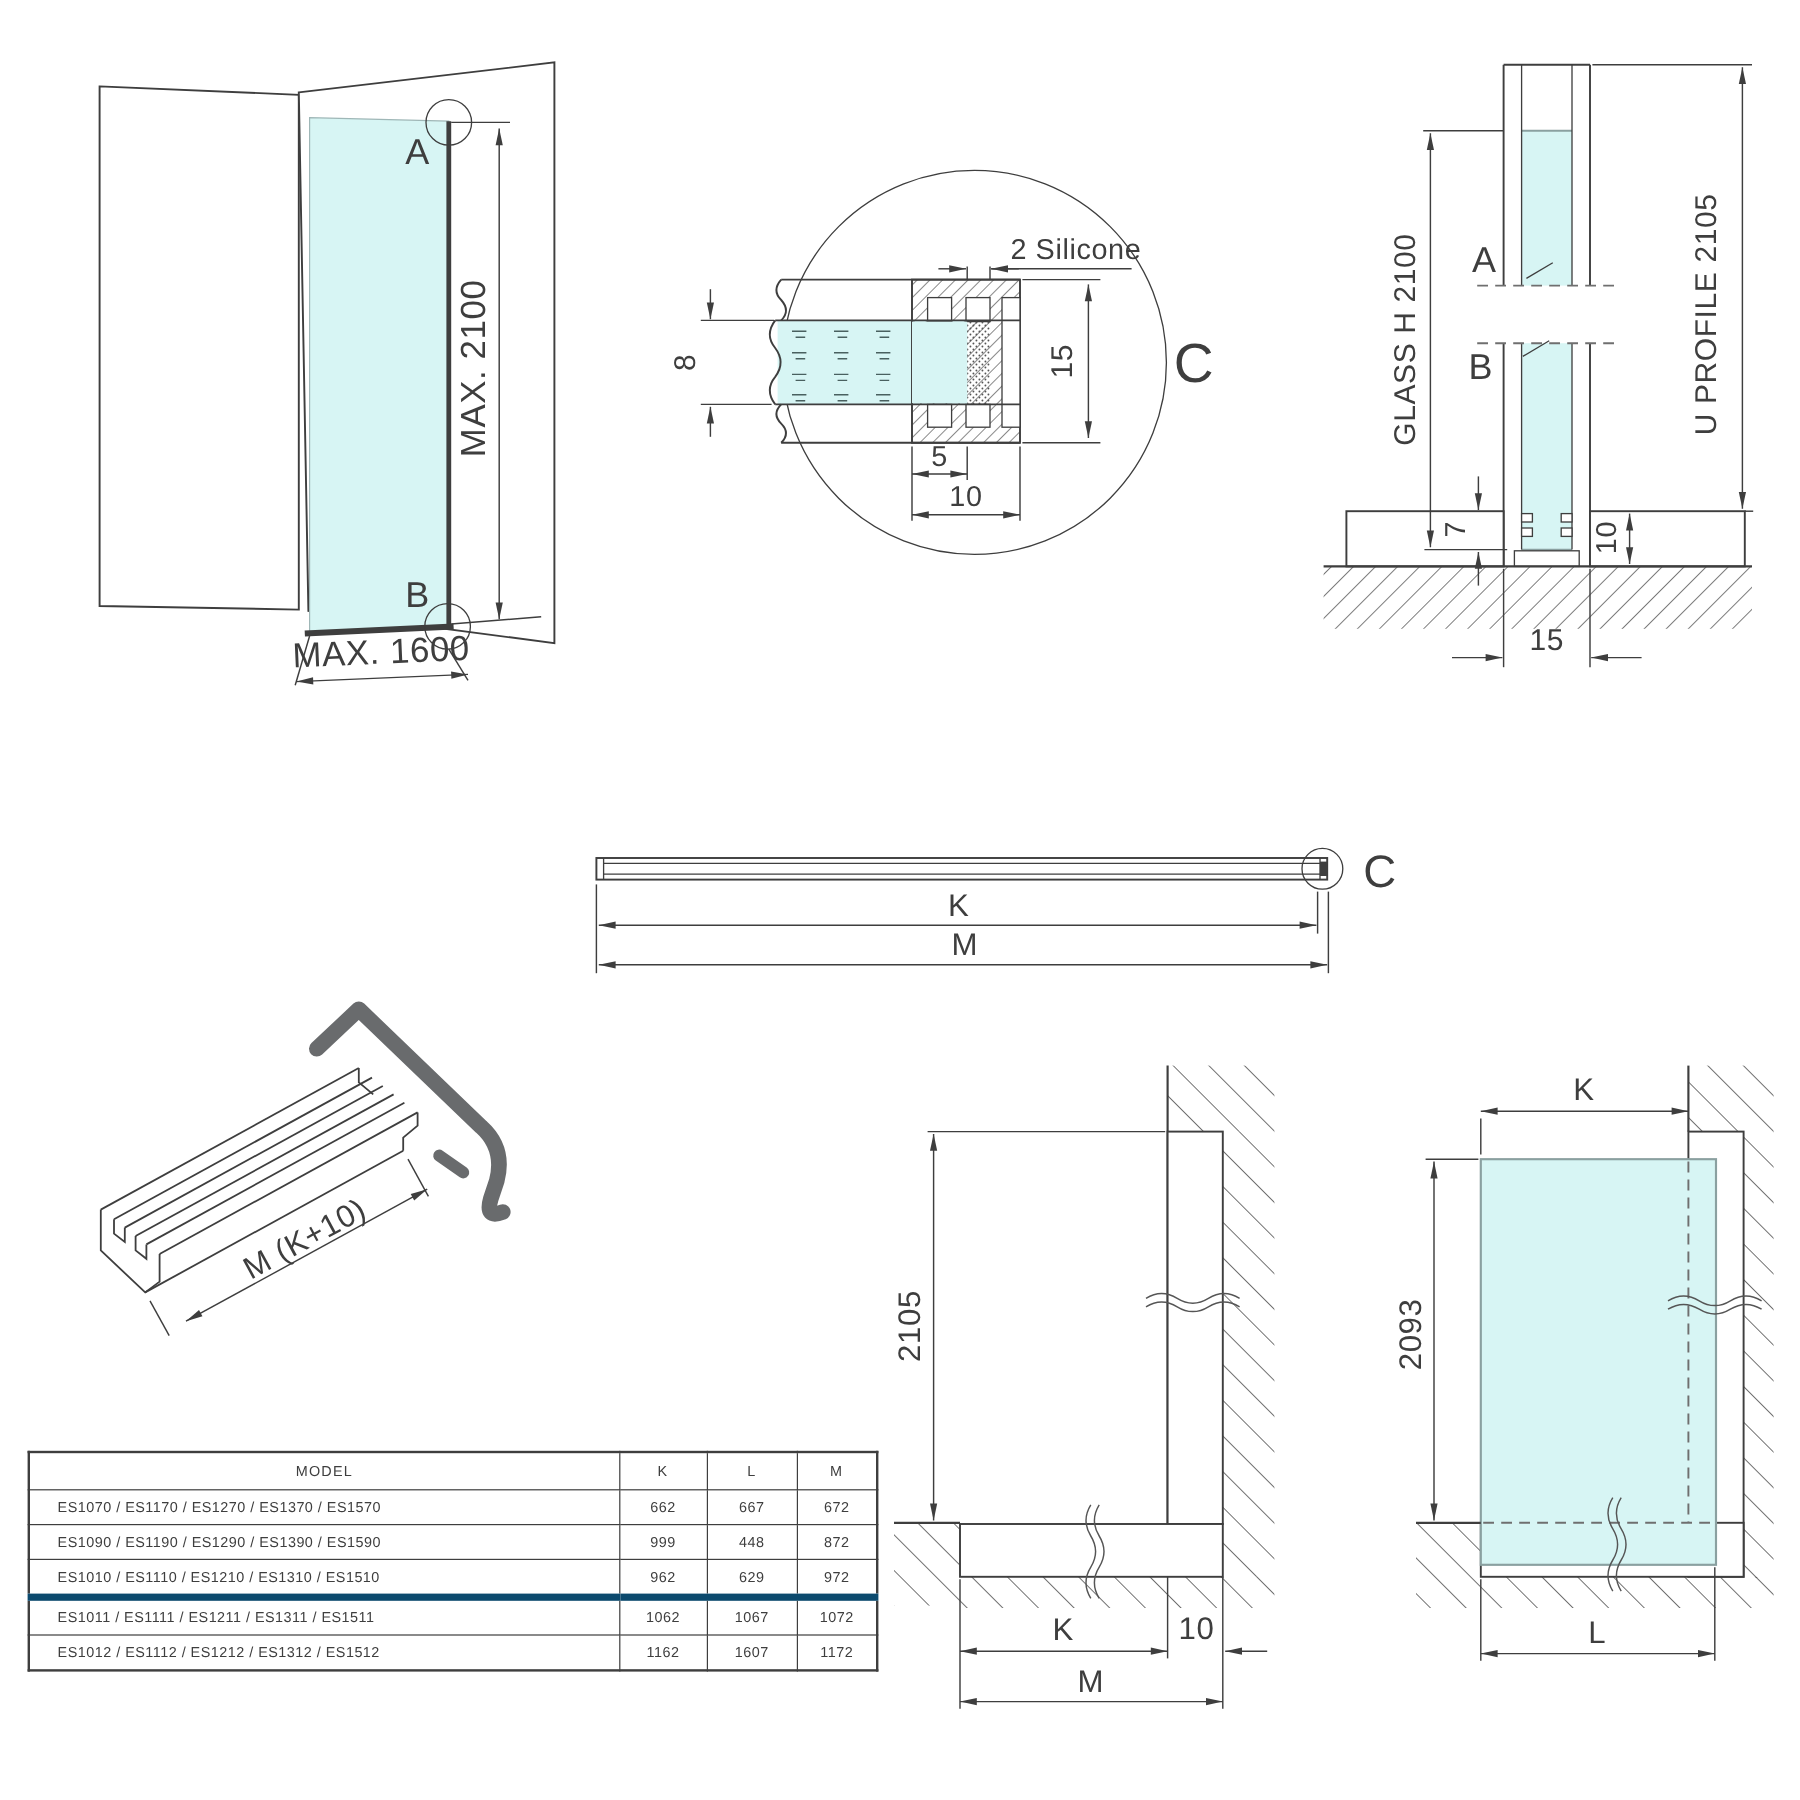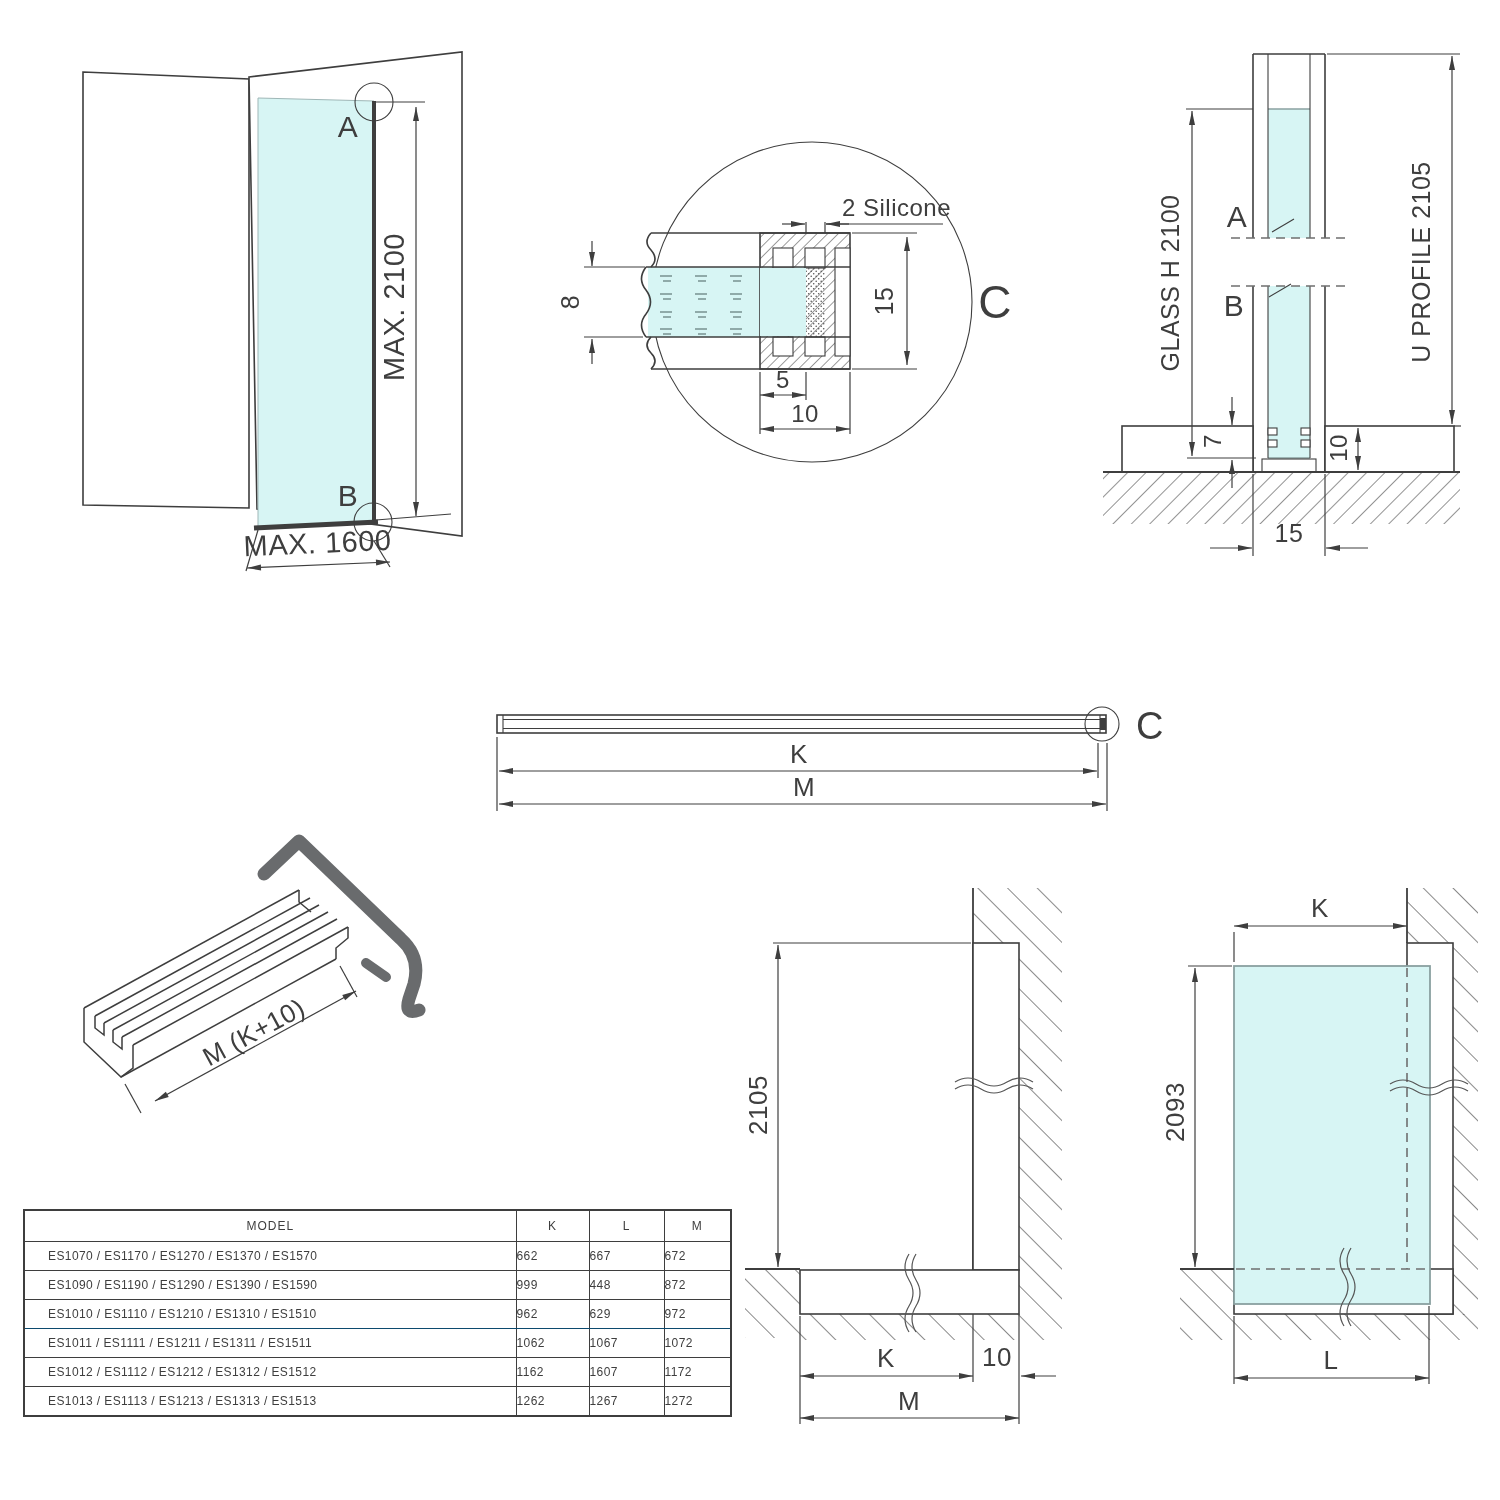--- a/index.html
+++ b/index.html
@@ -13,23 +13,23 @@
   .glassedge{stroke:#8aa0a0;stroke-width:1.6;fill:none;}
   .dash{stroke:#6f6f6f;stroke-width:1.6;fill:none;stroke-dasharray:9 6;}
   .brk{stroke:#555;stroke-width:1.2;fill:none;}
   .white{fill:#ffffff;}
   
   #model-table{position:absolute;left:23px;top:1209px;width:707px;border-collapse:collapse;
                table-layout:fixed;font-size:12px;color:#3e3e3e;}
   #model-table td,#model-table th{border:1.6px solid #3e3e3e;font-weight:normal;
                white-space:nowrap;overflow:hidden;padding:0;}
   #model-table th{height:30px;text-align:center;letter-spacing:1px;}
-  #model-table td{height:28px;letter-spacing:.4px;}
+  #model-table td{height:28px;text-align:center;letter-spacing:.4px;}
   #model-table td.mod{text-align:left;padding-left:23px;}
-  #model-table tr.sep td{border-bottom:1px solid #0c4a6e;}
+  #model-table tr.sep td{border-bottom:6px solid #0c4a6e;}
   #model-table{border:2px solid #3e3e3e;}
 </style>
 </head>
 <body>
 
 <div id="canvas">
 
 <svg width="1500" height="1500" viewBox="0 0 1500 1500">
   <defs>
     <marker id="ae" viewBox="0 0 16 10" refX="15" refY="5" markerWidth="16" markerHeight="10" orient="auto" markerUnits="userSpaceOnUse">
@@ -318,22 +318,16 @@
           <td>1062</td>
           <td>1067</td>
           <td>1072</td>
         </tr>
     <tr>
           <td class="mod">ES1012 / ES1112 / ES1212 / ES1312 / ES1512</td>
           <td>1162</td>
           <td>1607</td>
           <td>1172</td>
         </tr>
-    <tr>
-          <td class="mod">ES1013 / ES1113 / ES1213 / ES1313 / ES1513</td>
-          <td>1262</td>
-          <td>1267</td>
-          <td>1272</td>
-        </tr>
   </tbody>
 </table>
 
 </div>
 
 </body></html>

